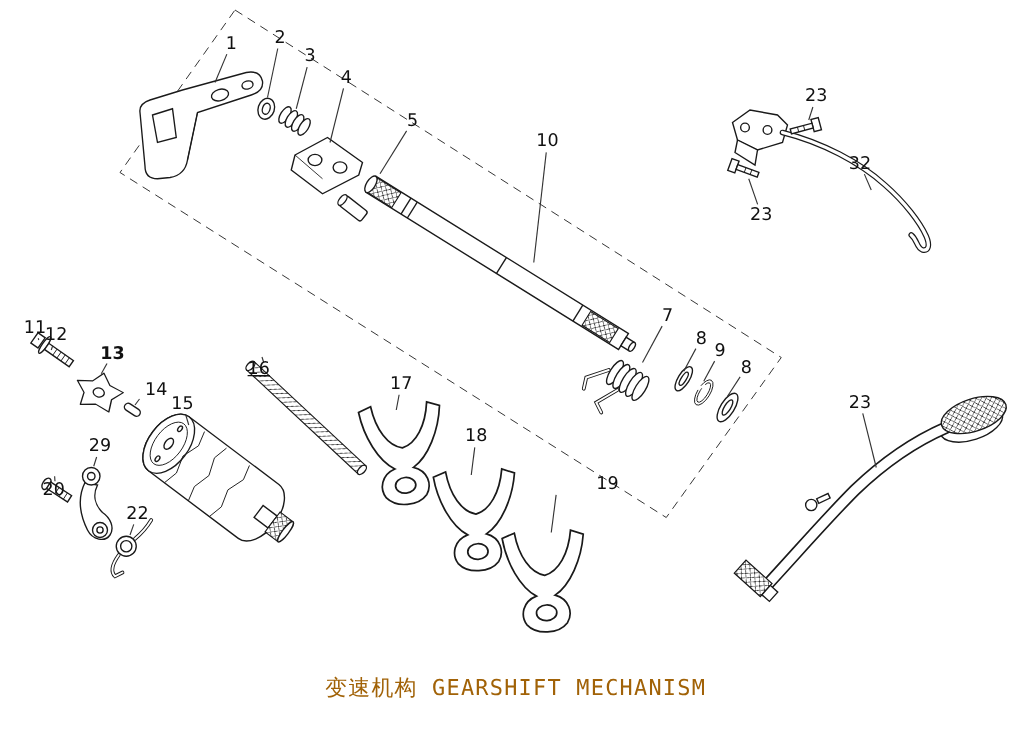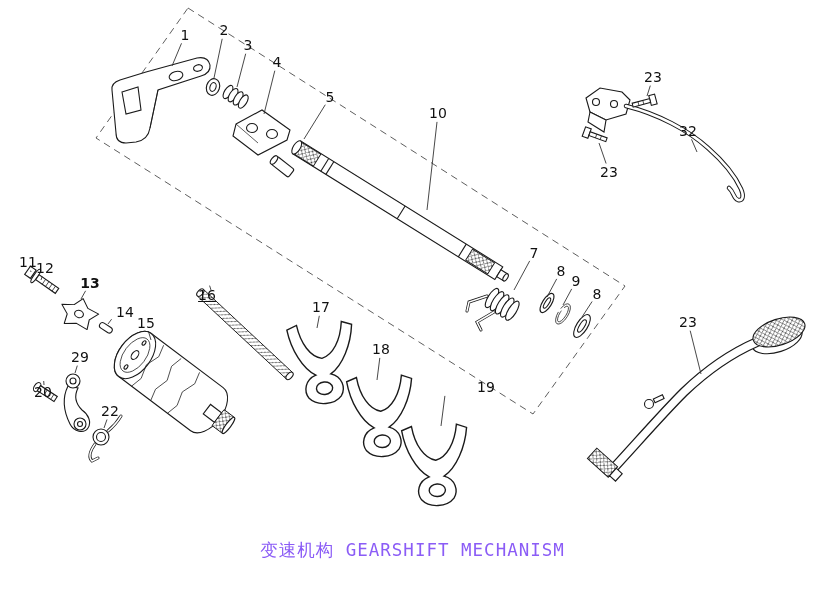--- a/index.html
+++ b/index.html
@@ -12,21 +12,21 @@
   .fw{fill:#fff;stroke:var(--line);stroke-width:1.1;}
   .ln{fill:none;stroke:var(--line);stroke-width:1.1;}
   .thin{fill:none;stroke:var(--line);stroke-width:0.7;}
   .wireB{fill:none;stroke:var(--line);stroke-linecap:round;}
   .wireW{fill:none;stroke:#fff;stroke-linecap:round;}
   [data-name="leader-lines"] line{stroke:#333;stroke-width:0.9;}
   .part-label{position:absolute;transform:translate(-50%,-50%);font-size:14px;color:#111;
               line-height:1;user-select:none;}
   .caption{position:absolute;left:0;right:0;top:538px;text-align:center;
            font-family:"DejaVu Sans Mono","DejaVu Sans",monospace;
-           font-size:17.5px;letter-spacing:1px;color:#8b5cf6;}
+           font-size:17.5px;letter-spacing:1px;color:#a16207;}
 </style>
 </head>
 <body>
 
 <div class="stage" data-name="diagram-page">
 
 <svg width="825" height="593" viewBox="0 0 825 593" data-name="diagram-canvas">
   <defs>
     <pattern id="xhatch" width="5" height="5" patternUnits="userSpaceOnUse">
       <rect width="5" height="5" fill="#fff"></rect>

